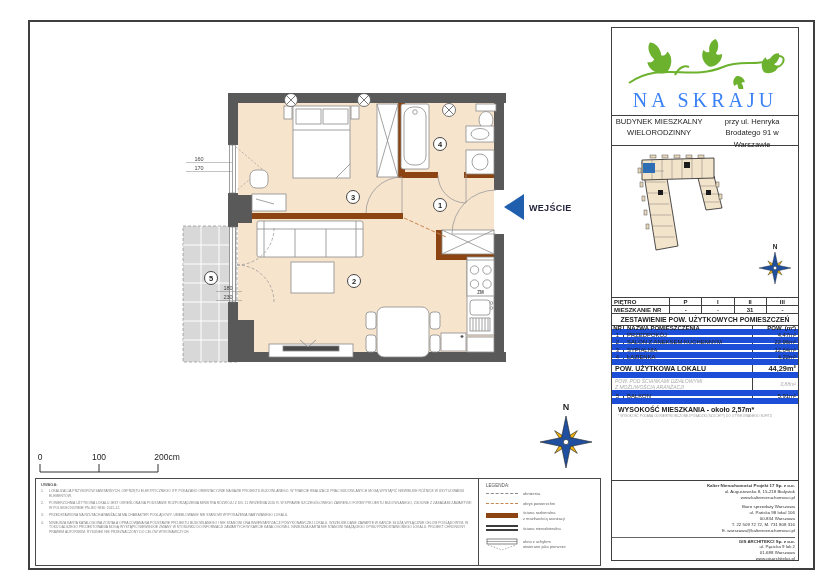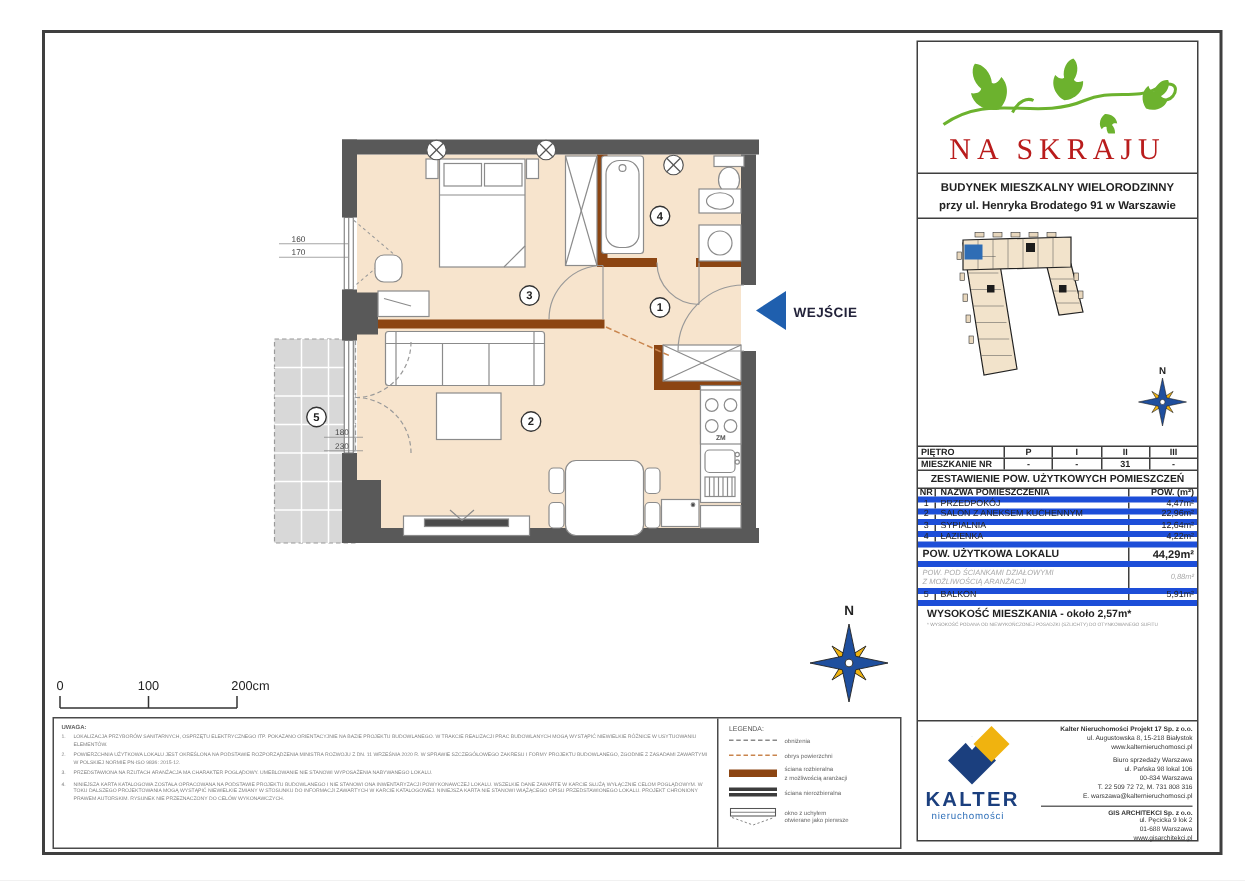--- a/index.html
+++ b/index.html
@@ -6,33 +6,33 @@
   *{box-sizing:border-box}
   .page{position:relative;width:830px;height:587px;background:#fff;overflow:hidden;
         font-family:"Liberation Sans",sans-serif;color:#222;margin:0 auto}
   .abs{position:absolute}
   .pageborder{left:28px;top:20px;width:787px;height:550px;border:2px solid #3f3f3f}
   
   .titleblock{left:611px;top:27px;width:188px;height:534px;border:1.5px solid #3f3f3f;
               background:#fff;display:flex;flex-direction:column}
   .tb-logo{height:88px;border-bottom:1px solid #3f3f3f;display:flex;flex-direction:column;
            align-items:center;justify-content:flex-end;padding-bottom:3px}
-  .brand-name{font-family:"Liberation Serif",serif;font-size:20px;letter-spacing:4px;color:#b91c1c}
-  .tb-address{height:30px;border-bottom:1px solid #3f3f3f;text-align:center;font-weight:bold;
-              font-size:7.6px;line-height:1.5;display:flex;flex-direction:column;justify-content:center}
+  .brand-name{font-family:"Liberation Serif",serif;font-size:20px;letter-spacing:4px;color:#3b82f6}
+  .tb-address{height:30px;border-bottom:1px solid #3f3f3f;text-align:center;font-weight:normal;
+              font-size:7.6px;line-height:1.5;display:flex;flex-direction:row;justify-content:center}
   .tb-siteplan{height:152px;border-bottom:1px solid #3f3f3f;position:relative}
   .ft-row{display:flex;border-bottom:1px solid #3f3f3f;font-size:6px;font-weight:bold;height:8px;
           align-items:center;line-height:1}
   .ft-label{width:58px;padding-left:2px;border-right:1px solid #3f3f3f;height:100%;display:flex;align-items:center}
   .ft-cell{flex:1;text-align:center;border-right:1px solid #3f3f3f;height:100%;display:flex;
            align-items:center;justify-content:center}
   .ft-cell:last-child{border-right:none}
   .tb-title{height:12px;font-size:6.9px;font-weight:bold;text-align:center;border-bottom:1px solid #3f3f3f;
             display:flex;align-items:center;justify-content:center}
-  .rt-row{display:flex;border-bottom:4px solid #1d4ed8;font-size:5.9px;height:7.5px;align-items:center;line-height:1}
+  .rt-row{display:flex;border-bottom:6px solid #1d4ed8;font-size:5.9px;height:7.5px;align-items:center;line-height:1}
   .rt-head{height:9px;font-weight:bold;font-size:6px}
   .rt-nr{width:12px;text-align:center;border-right:1px solid #3f3f3f;height:100%;display:flex;
          align-items:center;justify-content:center}
   .rt-name{flex:1;padding-left:3px;height:100%;display:flex;align-items:center}
   .rt-area{width:46px;text-align:right;padding-right:2px;height:100%;display:flex;align-items:center;
            justify-content:flex-end;border-left:1px solid #3f3f3f}
   .rt-total{height:13px;font-weight:bold;font-size:7px}
   .rt-total .rt-area{font-size:7.4px}
   .rt-partition{height:18px;color:#aaa;font-style:italic;font-size:5px}
   .rt-partition .rt-name{white-space:pre-line;line-height:1.3}
@@ -453,31 +453,20 @@
       <div class="rt-name">BALKON</div>
       <div class="rt-area">5,91m²</div>
     </div>
     <div class="rt-height">
       <div class="ht">WYSOKOŚĆ MIESZKANIA - około 2,57m*</div>
       <div class="hf">* WYSOKOŚĆ PODANA OD NIEWYKOŃCZONEJ POSADZKI (SZLICHTY) DO OTYNKOWANEGO SUFITU</div>
     </div>
     <div class="tb-fill"></div>
 
     <div class="tb-footer">
-      <div class="logoarea">
-        <svg class="abs" style="left:2px;top:0" width="82" height="78" viewBox="0 0 82 78">
-          <g transform="translate(20,2)">
-            <polygon points="14,8 30,24 14,40 -2,24" fill="#1b3f7e"></polygon>
-            <polygon points="6,8 22,8 14,17" fill="#ffffff"></polygon>
-            <polygon points="27,1 39,13 27,25 15,13" fill="#f0b30f"></polygon>
-          </g>
-          <text x="3" y="56" font-size="13.5" font-weight="bold" fill="#1b3f7e" letter-spacing="1.5">KALTER</text>
-          <text x="7" y="65" font-size="6.5" fill="#2e6fb8" letter-spacing="0.5">nieruchomości</text>
-        </svg>
-      </div>
       <div class="contacts">
         <div class="blk">
           <div class="bold">Kalter Nieruchomości Projekt 17 Sp. z o.o.</div>
           <div>ul. Augustowska 8, 15-218 Białystok</div>
           <div>www.kalternieruchomosci.pl</div>
         </div>
         <div class="blk">
           <div>Biuro sprzedaży Warszawa</div>
           <div>ul. Pańska 98 lokal 106</div>
           <div>00-834 Warszawa</div>

